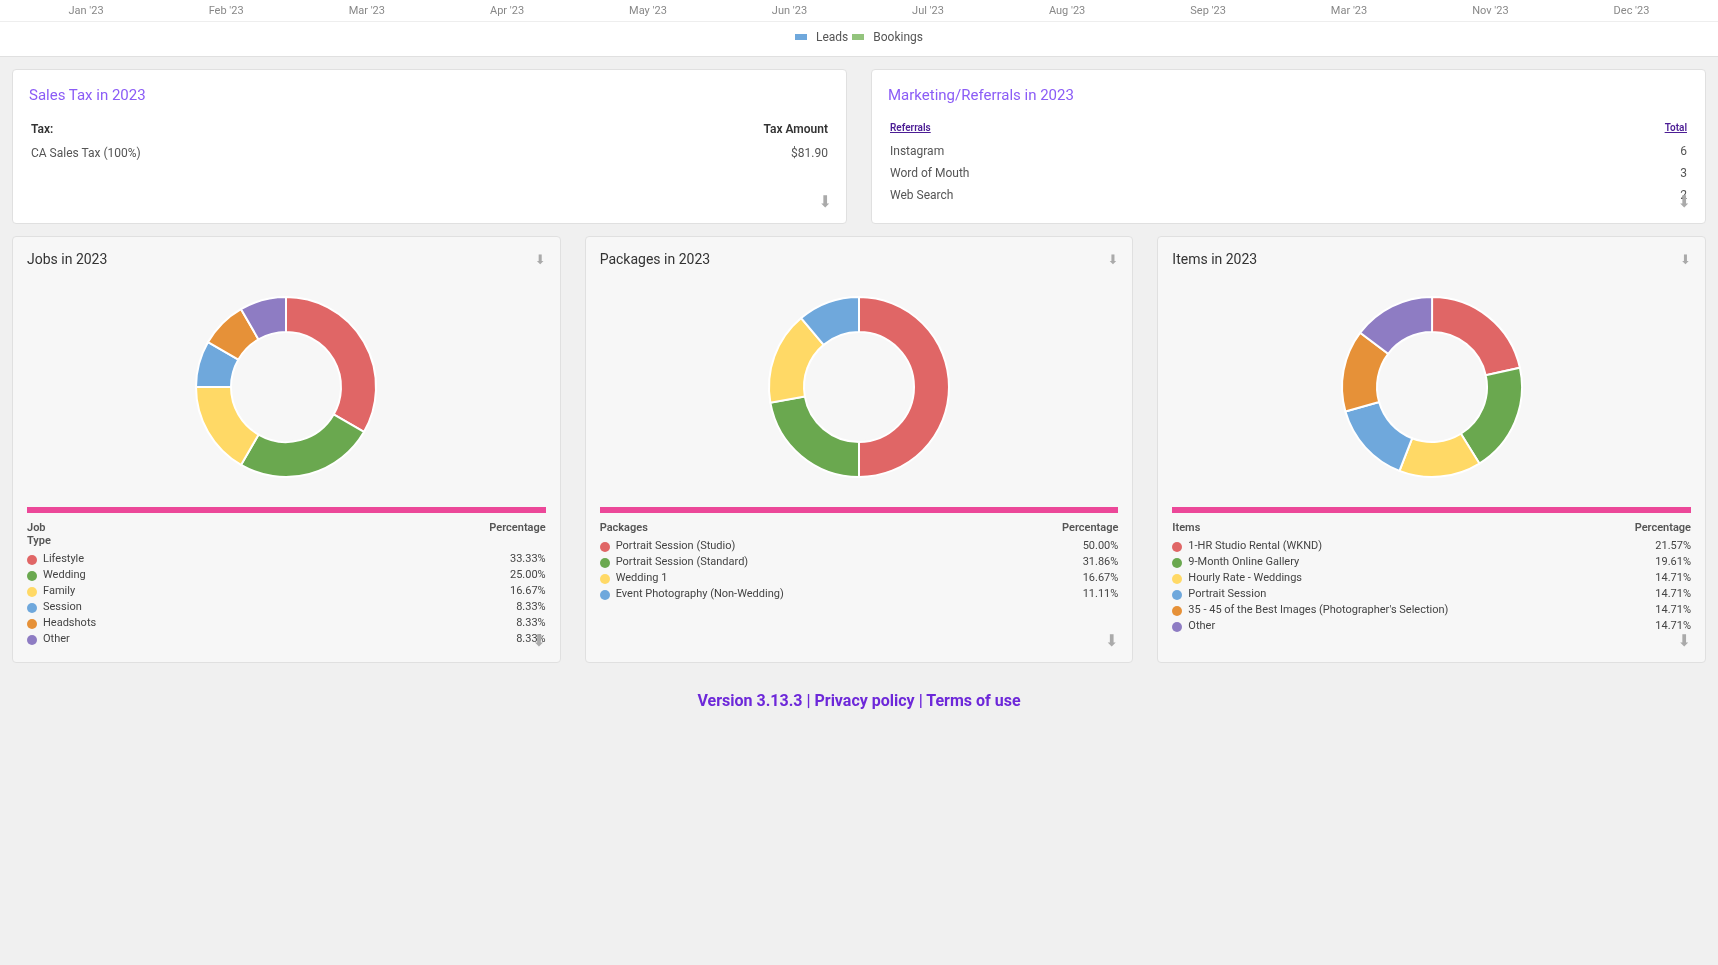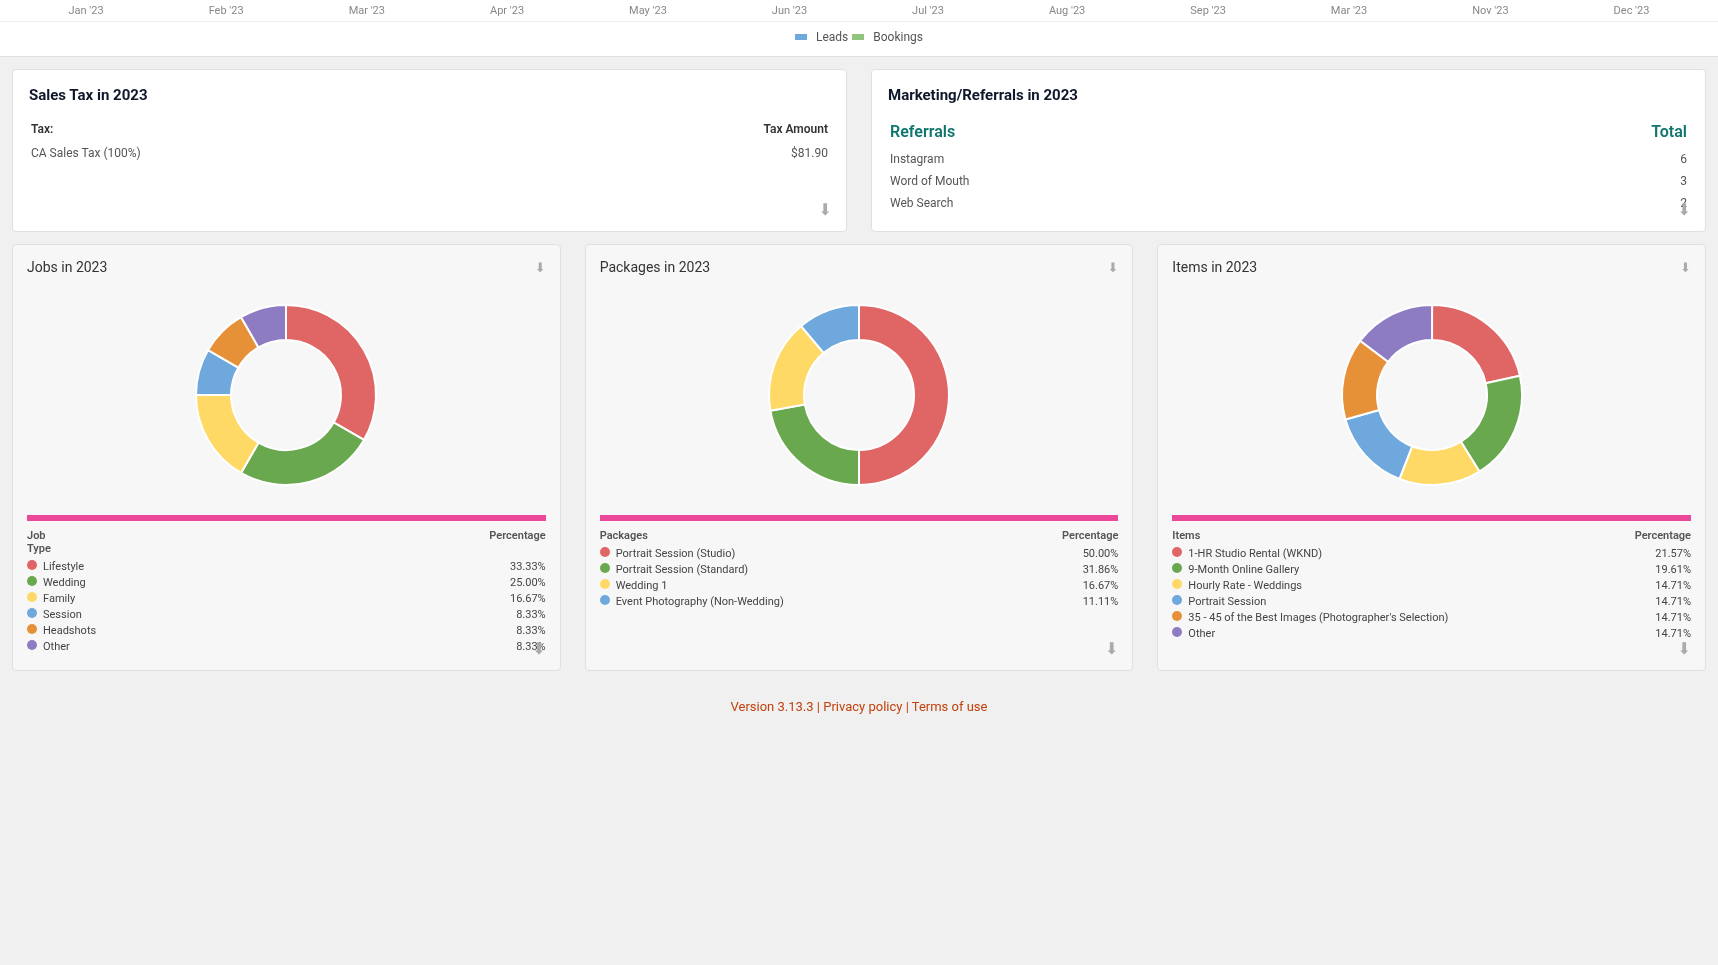--- a/index.html
+++ b/index.html
@@ -56,22 +56,22 @@
       border-radius: 4px;
       position: relative;
     }
 
     .panel-half {
       flex: 1;
     }
 
     .panel-title {
       font-size: 15px;
-      font-weight: 700;
-      color: #0f172a;
+      font-weight: 400;
+      color: #8b5cf6;
       margin-bottom: 16px;
     }
 
     
     .sales-tax-table {
       width: 100%;
     }
     .sales-tax-table th {
       text-align: right;
       font-weight: 600;
@@ -91,23 +91,24 @@
       text-align: right;
     }
 
     
     .marketing-table {
       width: 100%;
     }
     .marketing-table th {
       text-align: left;
       font-weight: 600;
-      font-size: 16px;
-      color: #0f766e;
+      font-size: 10px;
+      color: #4c1d95;
       padding-bottom: 6px;
+      text-decoration: underline;
     }
     .marketing-table th:last-child {
       text-align: right;
     }
     .marketing-table td {
       font-size: 12px;
       color: #555;
       padding: 3px 0;
     }
     .marketing-table td:last-child {
@@ -178,21 +179,21 @@
       margin-bottom: 5px;
     }
     .legend-row {
       display: flex;
       align-items: center;
       justify-content: space-between;
       margin-bottom: 3px;
     }
     .legend-left {
       display: flex;
-      align-items: flex-start;
+      align-items: flex-end;
       gap: 6px;
       flex: 1;
     }
     .legend-color-dot {
       width: 10px;
       height: 10px;
       border-radius: 50%;
       flex-shrink: 0;
     }
     .legend-label {
@@ -202,23 +203,24 @@
     .legend-pct {
       font-size: 11px;
       color: #444;
       min-width: 50px;
       text-align: right;
     }
 
     .footer {
       text-align: center;
       padding: 16px;
-      font-size: 13px;
-      color: #c2410c;
+      font-size: 16px;
+      color: #6d28d9;
       background: #f0f0f0;
+      font-weight: bold;
     }
   </style>
 </head>
 <body>
 
 <div class="month-axis">
 <span class="month-label">Jan '23</span>
     <span class="month-label">Feb '23</span>
     <span class="month-label">Mar '23</span>
     <span class="month-label">Apr '23</span>

